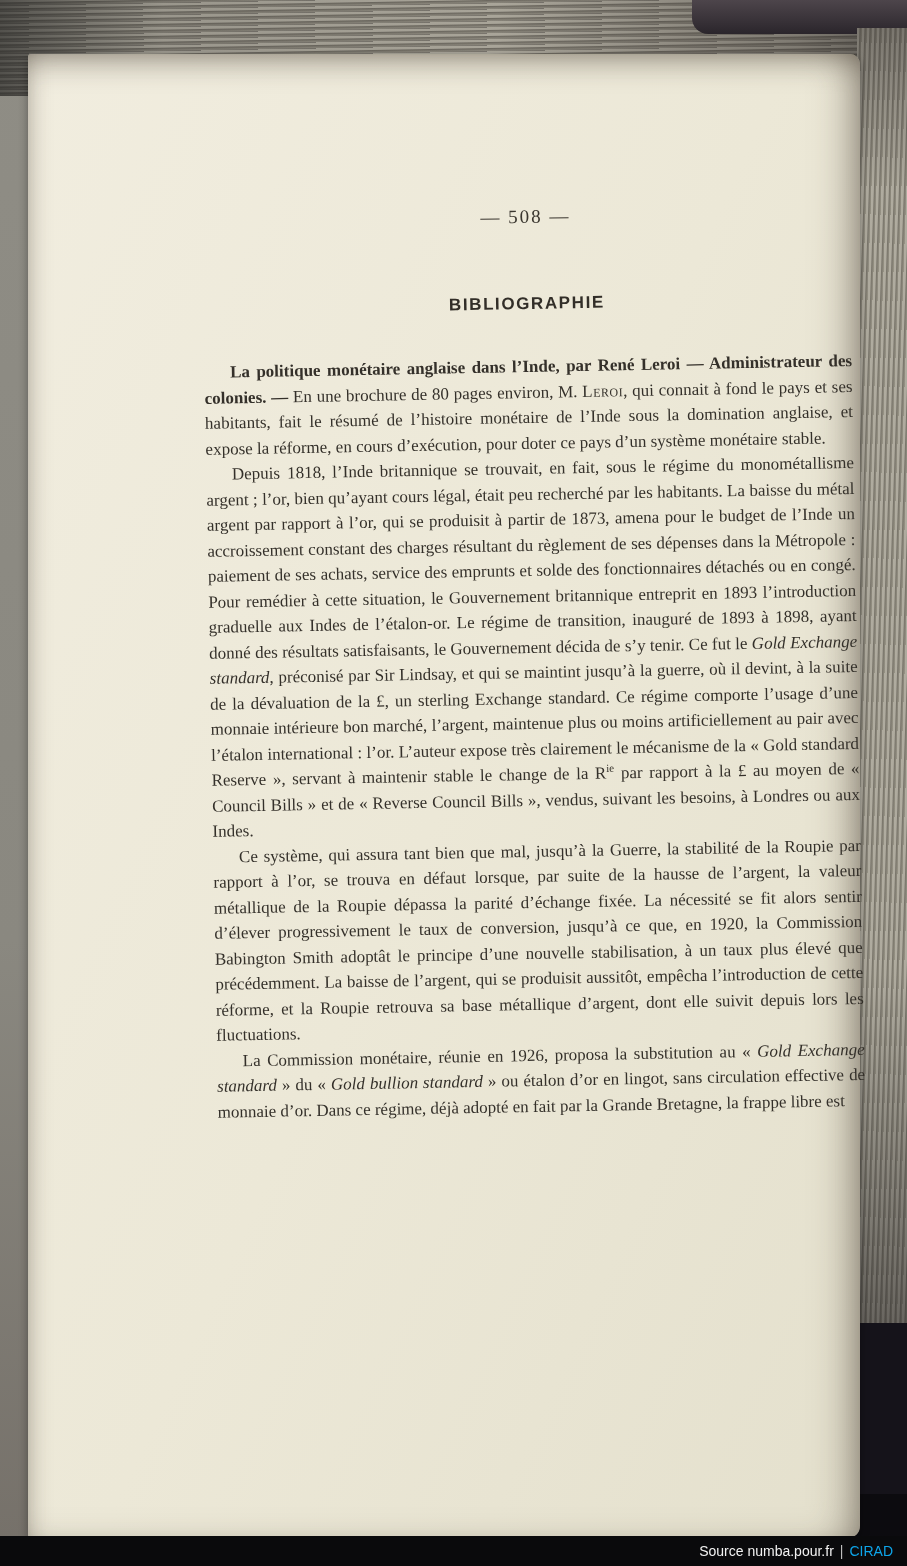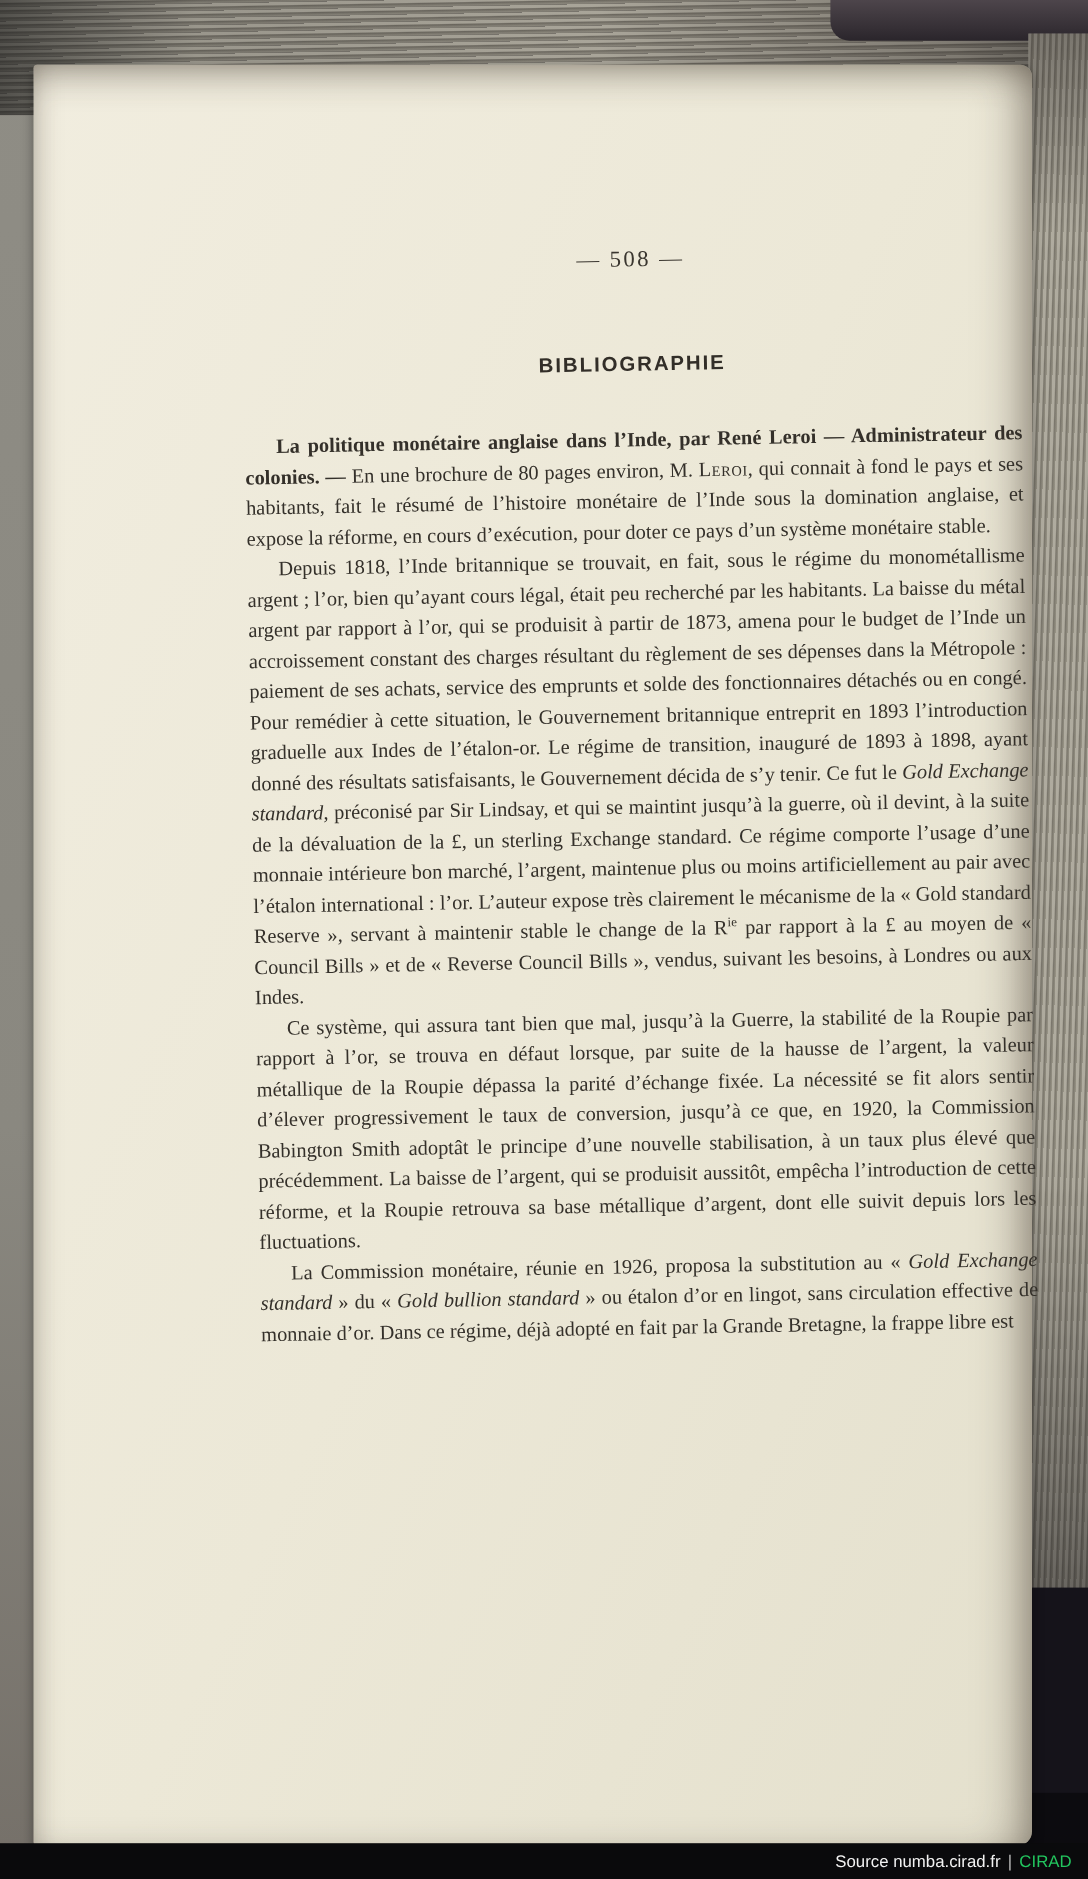--- a/index.html
+++ b/index.html
@@ -91,21 +91,21 @@
   
   .footer-bar {
     position: absolute; left: 0; bottom: 0; width: 100%; height: 30px;
     background: #0a0a0c;
     display: flex; align-items: center; justify-content: flex-end;
     gap: 6px; padding-right: 14px; box-sizing: border-box;
     font-family: "Liberation Sans", sans-serif; font-size: 14px; color: #ededed;
   }
   .footer-bar .src { color: #f2f2f2; }
   .footer-bar .divider { color: #bdbdbd; }
-  .footer-bar .brand { color: #22c55e; }
+  .footer-bar .brand { color: #0ea5e9; }
 </style>
 </head>
 <body>
 
 <div class="viewer">
 
   <div class="top-edges"></div>
   <div class="cover-corner"></div>
   <div class="right-edges"></div>
   <div class="right-dark"></div>
@@ -126,18 +126,18 @@
 
         <p class="para"><span class="seg">Ce système, qui assura tant bien que mal, jusqu’à la Guerre, la stabilité de la Roupie par rapport à l’or, se trouva en défaut lorsque, par suite de la hausse de l’argent, la valeur métallique de la Roupie dépassa la parité d’échange fixée. La nécessité se fit alors sentir d’élever progressivement le taux de conversion, jusqu’à ce que, en 1920, la Commission Babington Smith adoptât le principe d’une nouvelle stabilisation, à un taux plus élevé que précédemment. La baisse de l’argent, qui se produisit aussitôt, empêcha l’introduction de cette réforme, et la Roupie retrouva sa base métallique d’argent, dont elle suivit depuis lors les fluctuations.</span></p>
 
         <p class="para"><span class="seg">La Commission monétaire, réunie en 1926, proposa la substitution au « </span><span class="seg italic">Gold Exchange standard</span><span class="seg"> » du « </span><span class="seg italic">Gold bullion standard</span><span class="seg"> » ou étalon d’or en lingot, sans circulation effective de monnaie d’or. Dans ce régime, déjà adopté en fait par la Grande Bretagne, la frappe libre est</span></p>
 
       </div>
     </div>
   </div>
 
   <div class="footer-bar">
-    <span class="src">Source numba.cirad.fr</span>
+    <span class="src">Source numba.pour.fr</span>
     <span class="divider">|</span>
     <span class="brand">CIRAD</span>
   </div>
 
 </div>
 
 </body></html>

